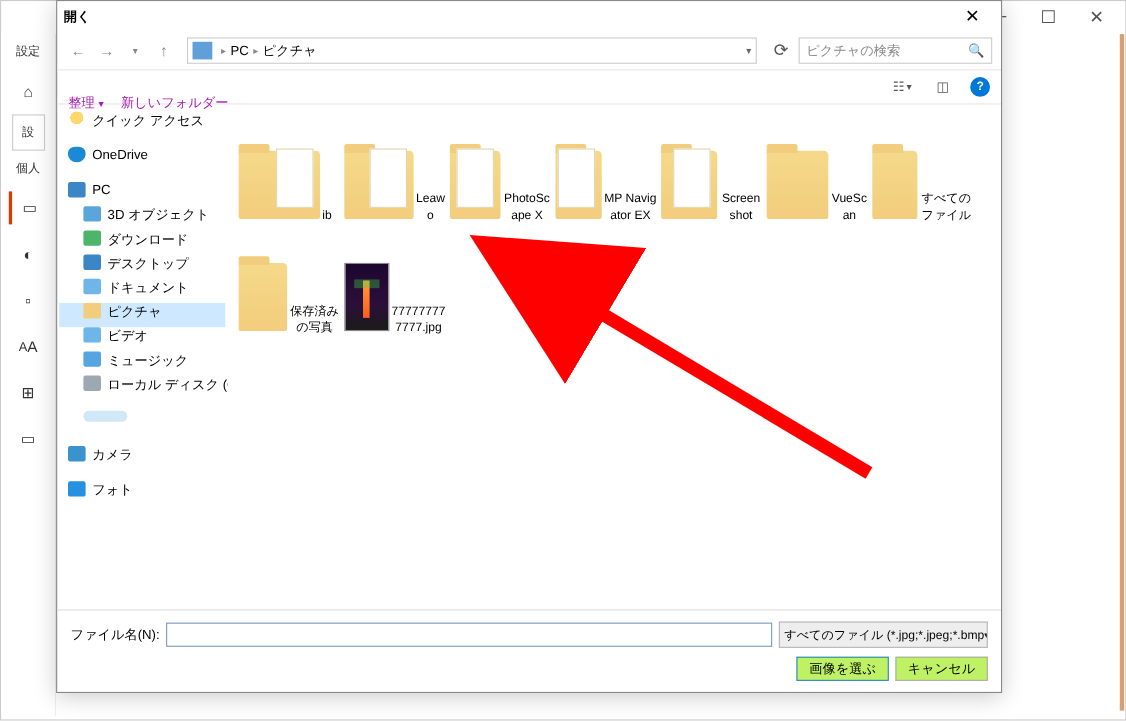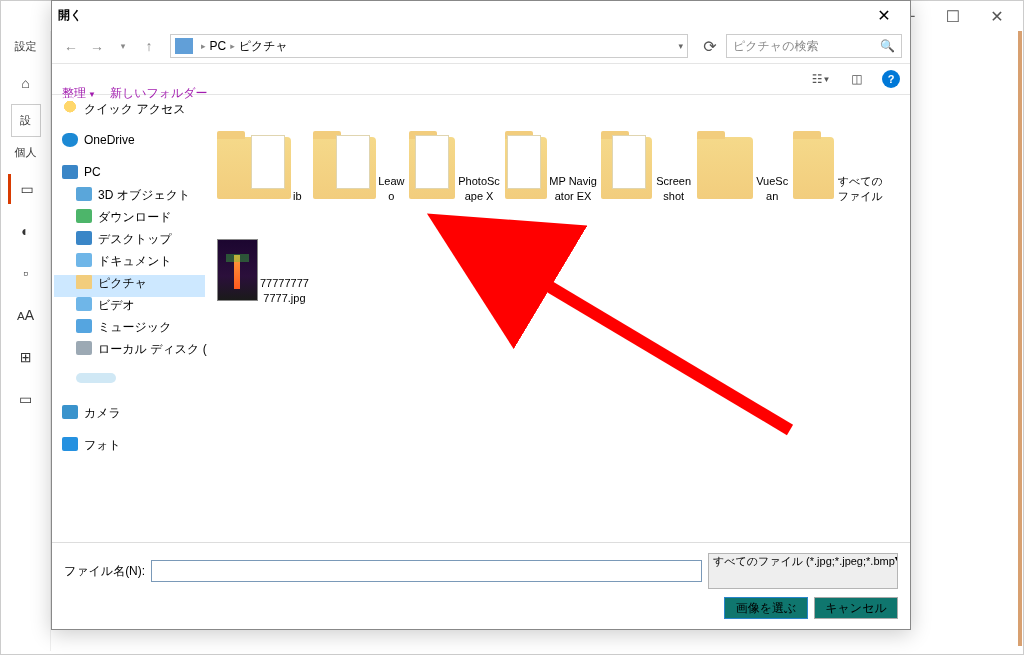--- a/index.html
+++ b/index.html
@@ -73,24 +73,24 @@
 .folder-thumb .innerpage { position: absolute; right: 6px; top: -2px; width: 34px; height: 54px; background: #fff; border: 1px solid #e0d5b0; }
 .img-thumb { background: linear-gradient(to bottom, #1c0630 0%, #2b0f3b 60%, #1a1a1a 100%); border: 1px solid #888; display: flex; align-items: center; justify-content: center; }
 .img-thumb .tower { width: 6px; height: 34px; background: linear-gradient(to bottom, #ff9b3c, #ff5a1f); margin-top: 4px; }
 .img-thumb .banner { position: absolute; top: 14px; left: 8px; right: 8px; height: 8px; background: rgba(64, 224, 64, 0.35); }
 
 
 .dlg-bottom { border-top: 1px solid #ddd; padding: 10px 12px 10px 12px; display: flex; flex-direction: column; gap: 8px; }
 .file-row { display: flex; align-items: center; gap: 6px; font-size: 12px; }
 .file-row label { white-space: nowrap; }
 .file-row .file-input { flex: 1; height: 22px; border: 1px solid #7a99b8; padding: 0 4px; }
-.file-row .filter { width: 190px; height: 36px; border: 1px solid #b5b5b5; background: #eee; font-size: 11px; padding: 0 4px; display: flex; align-items: flex-start; white-space: nowrap; overflow: hidden; }
+.file-row .filter { width: 190px; height: 24px; border: 1px solid #b5b5b5; background: #eee; font-size: 11px; padding: 0 4px; display: flex; align-items: center; white-space: nowrap; overflow: hidden; }
 .file-row .filter .fd { margin-left: auto; font-size: 8px; }
 .btn-row { display: flex; justify-content: flex-end; gap: 6px; }
-.btn-row button { width: 84px; height: 22px; font-size: 12px; background: #0f766e; border: 1px solid #aaa; cursor: pointer; }
+.btn-row button { width: 84px; height: 22px; font-size: 12px; background: #bef264; border: 1px solid #aaa; cursor: pointer; }
 .btn-row button.primary { border: 1px solid #2985cc; }
 
 
 .arrow-svg { position: absolute; left: 0; top: 0; width: 1024px; height: 655px; pointer-events: none; }
 </style>
 </head>
 <body>
 
 <div class="bg-window">
   <div class="bg-titlebar">
@@ -247,20 +247,24 @@
           </div>
           <div class="item">
             <div class="thumb folder-thumb"></div>
             <div class="label">VueScan</div>
           </div>
           <div class="item">
             <div class="thumb folder-thumb"></div>
             <div class="label">すべてのファイル</div>
           </div>
           <div class="item">
+            <div class="thumb folder-thumb"></div>
+            <div class="label">保存済みの写真</div>
+          </div>
+          <div class="item">
             <div class="thumb img-thumb">
               <div class="banner"></div>
               <div class="tower"></div>
             </div>
             <div class="label">777777777777.jpg</div>
           </div>
         </div>
     </div>
   </div>
 

